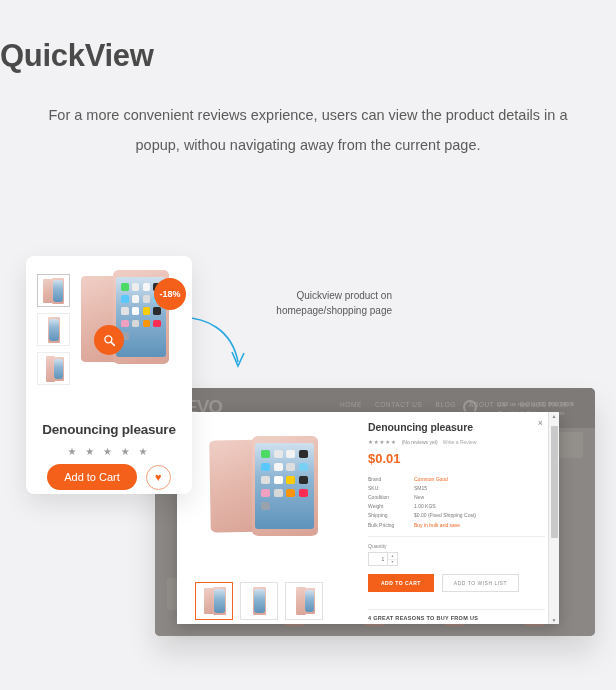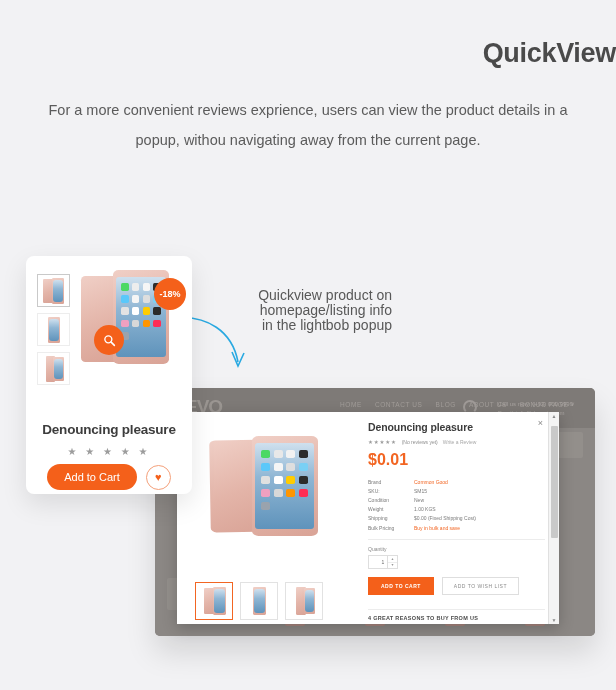--- a/index.html
+++ b/index.html
@@ -7,22 +7,22 @@
   body {
     width:616px; height:690px;
     background:#f2f2f4;
     font-family:"Liberation Sans", sans-serif;
     overflow:hidden;
     position:relative;
   }
 
   
   .page-title{
-    text-align:right;
-    font-size:27px;
+    text-align:left;
+    font-size:31px;
     font-weight:bold;
     color:#4a4a4a;
     letter-spacing:-0.3px;
     margin:38px 0 0 0;
   }
   .page-subtitle{
     margin:26px auto 0 auto;
     width:520px;
     text-align:center;
     font-size:14.5px;
@@ -112,21 +112,21 @@
   }
   .lb-close{
     position:absolute; right:16px; top:7px;
     font-size:9px; color:#8a8a8a; cursor:pointer; line-height:1;
   }
   .lb-reviewline{ display:flex; align-items:center; gap:5px; margin-bottom:6px;}
   .mini-stars{ color:#9c9c9c; font-size:5.5px; letter-spacing:.8px; }
   .noreviews{ font-size:5px; color:#8e8e8e; }
   .writereview{ font-size:5px; color:#a8a8a8; text-decoration:none; }
   .lb-price{
-    font-size:16px; color:#f26522; font-weight:bold; margin:0 0 8px 0;
+    font-size:13px; color:#f26522; font-weight:bold; margin:0 0 8px 0;
   }
   .spec-table{ width:100%; border-collapse:collapse; }
   .spec-table td{
     font-size:5px; color:#7b7b7b; padding:1.6px 0; vertical-align:top;
   }
   .spec-table td.k{ width:46px; }
   .spec-table td.v.accent{ color:#f26522; }
   .lb-divider{ height:1px; background:#ececec; margin:7px 0 6px 0; }
   .qty-label{ font-size:5px; color:#8a8a8a; margin-bottom:3px; }
   .qty-box{
@@ -225,21 +225,21 @@
     width:25px;height:25px;border-radius:50%;
     border:1px solid #f4a07a; background:#fff; color:#f4601a;
     display:flex;align-items:center;justify-content:center;
     font-size:11px; cursor:pointer;
   }
 
   
   .annotation{
     position:absolute; left:232px; top:288px;
     width:160px; text-align:right;
-    font-size:14px; line-height:15px; color:#585858;
+    font-size:10px; line-height:15px; color:#585858;
     z-index:4;
   }
   .arrow-svg{ position:absolute; left:176px; top:300px; z-index:4;}
 
   
   .phone{
     position:absolute; border-radius:10%/5%;
     background:linear-gradient(160deg,#f0cfc6 0%,#e3b4a8 55%,#d9a396 100%);
   }
   .phone .screen{
@@ -411,22 +411,21 @@
     <span class="arr">▼</span>
   </div>
 </div>
 
 <svg class="arrow-svg" width="80" height="80" viewBox="0 0 80 80">
   <path d="M2 18 C 30 16, 56 30, 62 62" fill="none" stroke="#29a9e1" stroke-width="1.6"></path>
   <path d="M56 52 L62 66 L68 53" fill="none" stroke="#29a9e1" stroke-width="1.6"></path>
 </svg>
 <div class="annotation">
   <div>Quickview product on</div>
-  <div>homepage/listing info</div>
-  <div>in the lightbob popup</div>
+  <div>homepage/shopping page</div>
 </div>
 
 <div class="product-card">
   <div class="badge-discount">-18%</div>
 
   <div class="card-thumbs">
     <div class="card-thumb active">
       <div class="phone" style="left:5px;top:4px;width:10px;height:24px;"></div>
       <div class="phone" style="left:14px;top:3px;width:12px;height:26px;">
           <div class="screen"></div>

